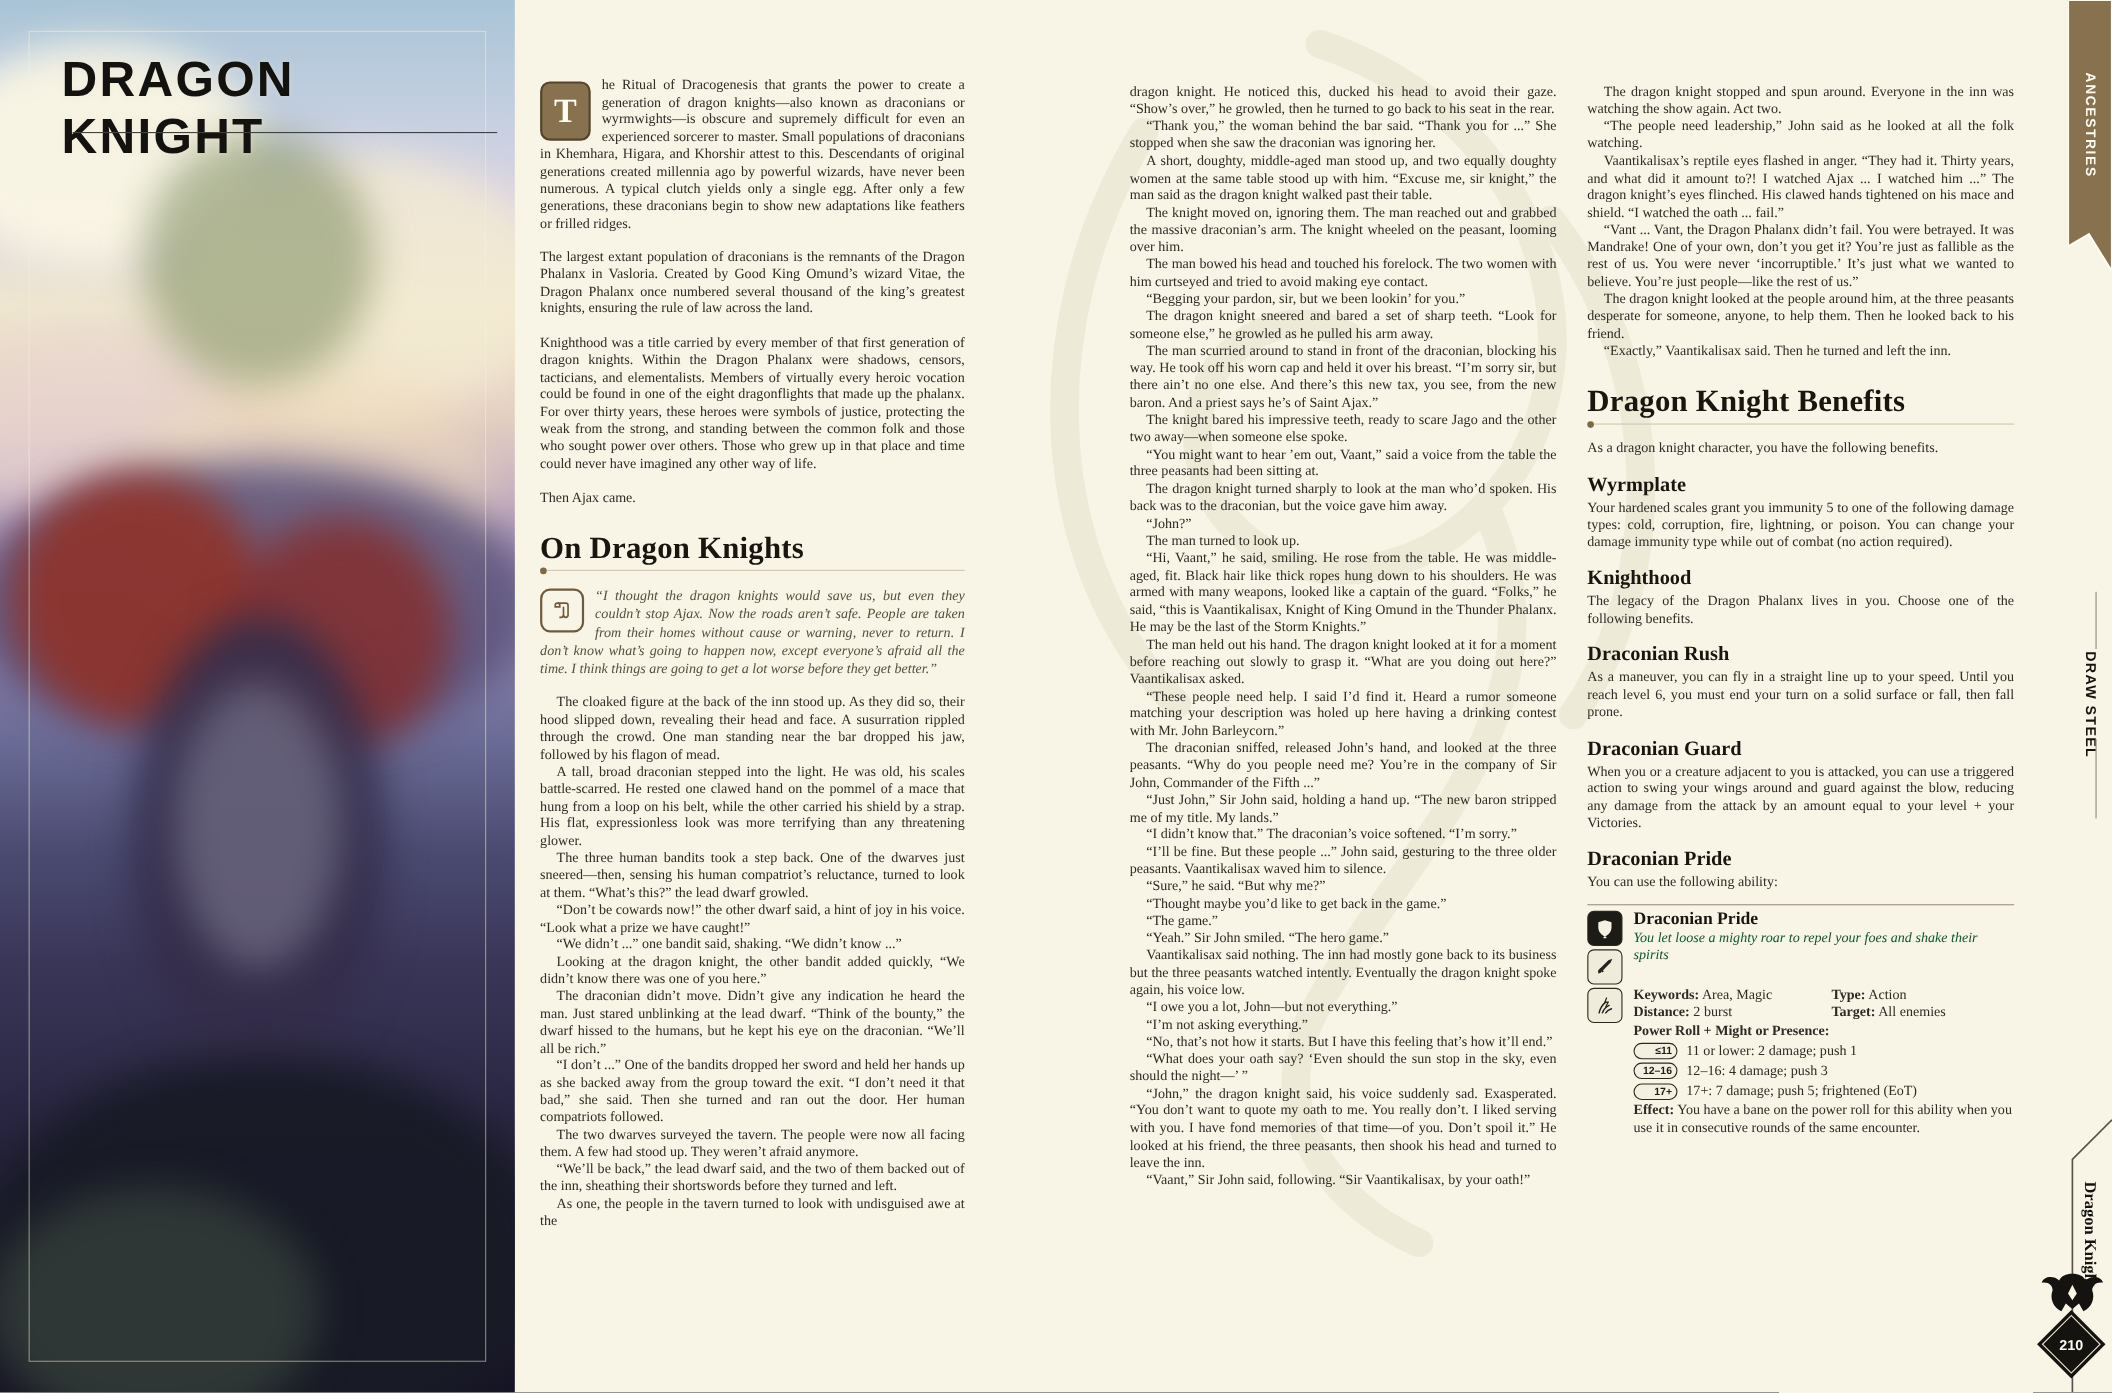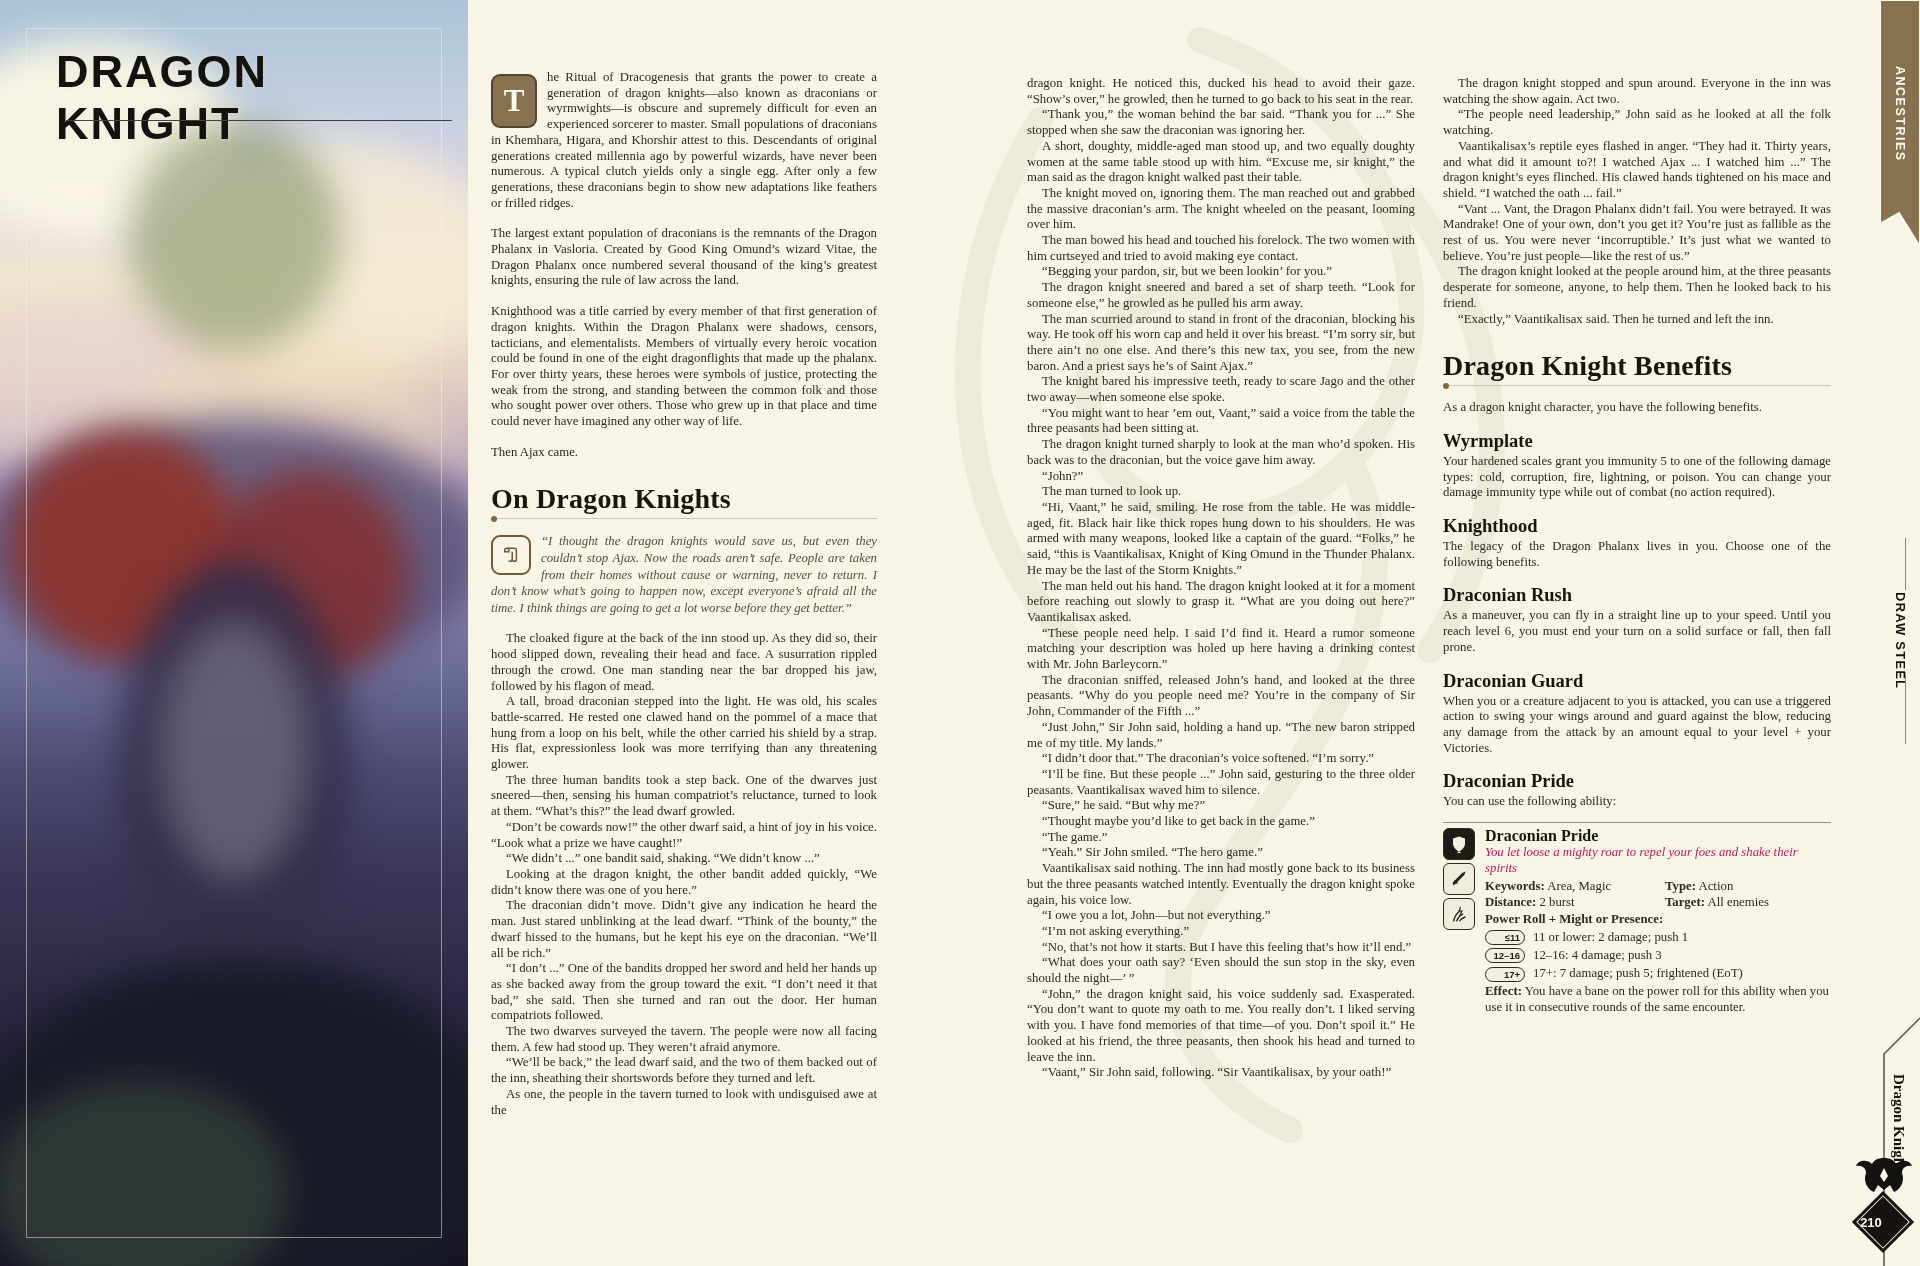--- a/index.html
+++ b/index.html
@@ -57,21 +57,21 @@
     display:flex;align-items:center;justify-content:center;background:#f8f4e6;}
 
   
   .ability{display:flex;gap:10px;margin-top:12px;border-top:1px solid #999180;padding-top:5px;text-align:left;}
   .ab-rail{display:flex;flex-direction:column;gap:3px;flex:0 0 32px;}
   .ab-tile{width:30px;height:30px;border:1.5px solid #2c2820;border-radius:6px;background:#efecdc;
     display:flex;align-items:center;justify-content:center;}
   .ab-tile.dark{background:#1d1b16;}
   .ab-main{flex:1;}
   .ab-title{font-weight:700;font-size:16px;color:#1a150f;margin-bottom:1px;}
-  .ab-flavor{font-style:italic;color:#be185d;margin-bottom:3px;}
+  .ab-flavor{font-style:italic;color:#14532d;margin-bottom:21px;}
   .ab-row{display:flex;}
   .ab-cell{width:52%;} .ab-cell2{flex:1;}
   .ab-roll{font-weight:700;margin-top:1px;}
   .tier{display:flex;align-items:center;gap:8px;margin:2.5px 0;}
   .pill{display:inline-block;min-width:30px;text-align:right;border:1.3px solid #2c2820;border-radius:8px;
     font-family:"Liberation Sans",sans-serif;font-weight:700;font-size:9.5px;line-height:13px;padding:0 4px;color:#1d1b16;background:#f4f0e1;}
   .ab-effect{margin-top:2px;}
   b.lbl{font-weight:700;text-align:right;}
 
   
@@ -82,21 +82,21 @@
   .spine-line-top{position:absolute;left:1905px;top:538px;width:1px;height:52px;background:#8d887c;}
   .spine-line-bot{position:absolute;left:1905px;top:672px;width:1px;height:72px;background:#8d887c;}
   .book-label{position:absolute;left:1893px;top:592px;writing-mode:vertical-rl;
     font-family:"Liberation Sans",sans-serif;font-weight:700;font-size:13px;letter-spacing:1.2px;color:#15130f;}
   .chapter-wrap{position:absolute;left:1830px;top:1016px;width:90px;height:250px;}
   .chapter-label{position:absolute;left:60px;top:58px;writing-mode:vertical-rl;
     font-family:"Liberation Serif",serif;font-weight:700;font-size:15px;color:#15130f;}
   .ornament{position:absolute;left:24px;top:138px;}
   .diamond{position:absolute;left:31px;top:184px;width:44px;height:44px;background:#15130f;transform:rotate(45deg);}
   .diamond .inner{position:absolute;inset:3px;border:1.4px solid #efe8d2;}
-  .diamond-num{position:absolute;left:19px;top:184px;width:44px;height:44px;display:flex;align-items:center;justify-content:center;
+  .diamond-num{position:absolute;left:31px;top:184px;width:44px;height:44px;display:flex;align-items:center;justify-content:center;
     color:#fdfbf2;font-family:"Liberation Sans",sans-serif;font-weight:700;font-size:13px;}
 </style>
 </head>
 <body>
 
 <div class="page">
 
   <svg class="watermark" width="780" height="1266" viewBox="0 0 780 1266">
     <g fill="none" stroke="#eae5d1" stroke-width="26" stroke-linecap="round">
       <path d="M390 40 C 600 110 660 340 540 460 C 450 555 300 530 280 415 C 265 325 350 270 415 305"></path>
@@ -163,21 +163,21 @@
       <p class="ind ">The knight bared his impressive teeth, ready to scare Jago and the other two away—when someone else spoke.</p>
       <p class="ind ">“You might want to hear ’em out, Vaant,” said a voice from the table the three peasants had been sitting at.</p>
       <p class="ind ">The dragon knight turned sharply to look at the man who’d spoken. His back was to the draconian, but the voice gave him away.</p>
       <p class="ind ">“John?”</p>
       <p class="ind ">The man turned to look up.</p>
       <p class="ind ">“Hi, Vaant,” he said, smiling. He rose from the table. He was middle-aged, fit. Black hair like thick ropes hung down to his shoulders. He was armed with many weapons, looked like a captain of the guard. “Folks,” he said, “this is Vaantikalisax, Knight of King Omund in the Thunder Phalanx. He may be the last of the Storm Knights.”</p>
       <p class="ind ">The man held out his hand. The dragon knight looked at it for a moment before reaching out slowly to grasp it. “What are you doing out here?” Vaantikalisax asked.</p>
       <p class="ind ">“These people need help. I said I’d find it. Heard a rumor someone matching your description was holed up here having a drinking contest with Mr. John Barleycorn.”</p>
       <p class="ind ">The draconian sniffed, released John’s hand, and looked at the three peasants. “Why do you people need me? You’re in the company of Sir John, Commander of the Fifth ...”</p>
       <p class="ind ">“Just John,” Sir John said, holding a hand up. “The new baron stripped me of my title. My lands.”</p>
-      <p class="ind ">“I didn’t door that.” The draconian’s voice softened. “I’m sorry.”</p>
+      <p class="ind ">“I didn’t know that.” The draconian’s voice softened. “I’m sorry.”</p>
       <p class="ind ">“I’ll be fine. But these people ...” John said, gesturing to the three older peasants. Vaantikalisax waved him to silence.</p>
       <p class="ind ">“Sure,” he said. “But why me?”</p>
       <p class="ind ">“Thought maybe you’d like to get back in the game.”</p>
       <p class="ind ">“The game.”</p>
       <p class="ind ">“Yeah.” Sir John smiled. “The hero game.”</p>
       <p class="ind ">Vaantikalisax said nothing. The inn had mostly gone back to its business but the three peasants watched intently. Eventually the dragon knight spoke again, his voice low.</p>
       <p class="ind ">“I owe you a lot, John—but not everything.”</p>
       <p class="ind ">“I’m not asking everything.”</p>
       <p class="ind ">“No, that’s not how it starts. But I have this feeling that’s how it’ll end.”</p>
       <p class="ind ">“What does your oath say? ‘Even should the sun stop in the sky, even should the night—’ ”</p>

